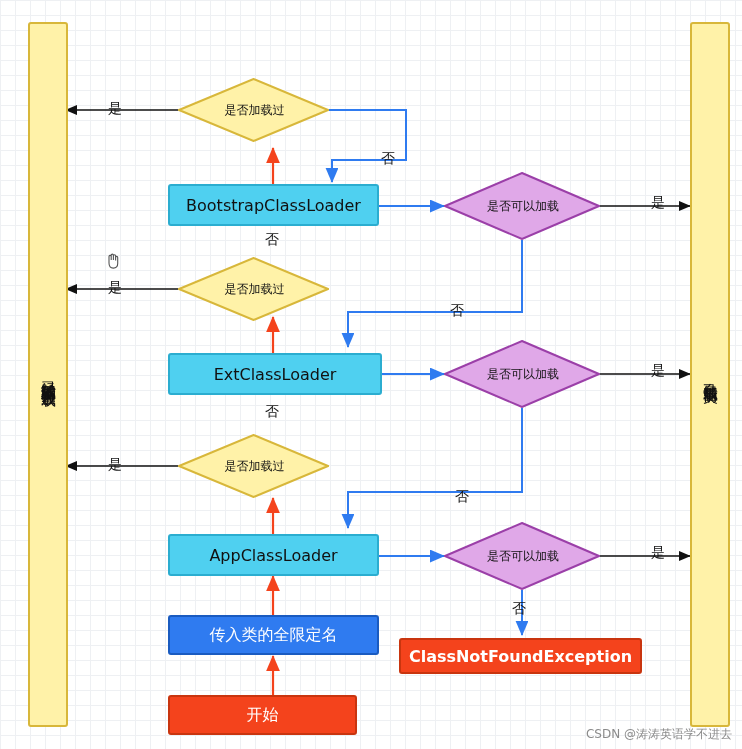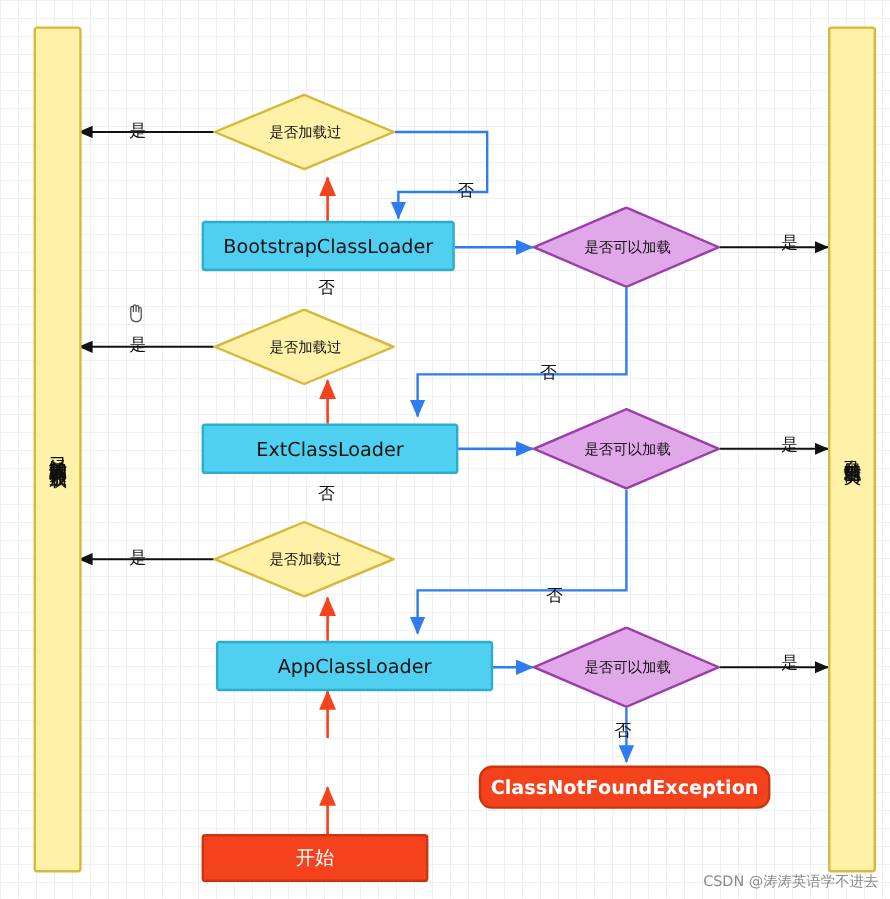--- a/index.html
+++ b/index.html
@@ -17,21 +17,21 @@
       linear-gradient(to right, #eef0f3 1px, transparent 1px),
       linear-gradient(to bottom, #eef0f3 1px, transparent 1px);
     background-size:15px 15px;
   }
   .node{position:absolute;box-sizing:border-box;display:flex;align-items:center;justify-content:center;text-align:center;}
   
   .rect{border:2px solid #2f6fb0;border-radius:3px;font-size:16px;}
   .rect.cyan{background:#4fd0f0;border-color:#2badd0;color:#111;}
   .rect.blue{background:#2f7bf0;border-color:#1a5bc0;color:#ffffff;}
   .rect.red{background:#f4431c;border-color:#c9350f;color:#ffffff;}
-  .rect.exc{background:#f4431c;border-color:#c9350f;color:#ffffff;font-weight:bold;font-size:16px;border-radius:11px;}
+  .rect.exc{background:#f4431c;border-color:#c9350f;color:#ffffff;font-weight:bold;font-size:16px;}
   
   .sidebar{
     background:#fff2a8;border:2px solid #d8b73a;border-radius:3px;
     writing-mode:vertical-rl;text-orientation:upright;
     font-size:15px;line-height:1.25;letter-spacing:1px;color:#111;
   }
   
   .diamond{position:absolute;}
   .diamond .shape{position:absolute;left:0;top:0;width:100%;height:100%;}
   .diamond .txt{
@@ -144,22 +144,23 @@
     <svg class="shape" viewBox="0 0 156 68">
       <polygon points="78,1 155,34 78,67 1,34" fill="#e0a8e8" stroke="#9b3fa8" stroke-width="2"></polygon>
     </svg>
     <div class="txt">是否可以加载</div>
   </div>
 
   <div class="node rect cyan" style="left:168px;top:184px;width:211px;height:42px;">BootstrapClassLoader</div>
 
   <div class="node rect cyan" style="left:168px;top:353px;width:214px;height:42px;">ExtClassLoader</div>
 
-  <div class="node rect cyan" style="left:180px;top:534px;width:231px;height:42px;">AppClassLoader</div>
+  <div class="node rect cyan" style="left:168px;top:534px;width:211px;height:42px;">AppClassLoader</div>
 
+  <div class="node rect blue" style="left:168px;top:615px;width:211px;height:40px;">传入类的全限定名</div>
 
   <div class="node rect red" style="left:168px;top:695px;width:189px;height:40px;">开始</div>
 
   <div class="node rect exc" style="left:399px;top:638px;width:243px;height:36px;">ClassNotFoundException</div>
 
   <div class="lbl" style="left:108px;top:100px;">是</div>
   <div class="lbl" style="left:108px;top:279px;">是</div>
   <div class="lbl" style="left:108px;top:456px;">是</div>
 
   <div class="lbl" style="left:651px;top:194px;">是</div>

